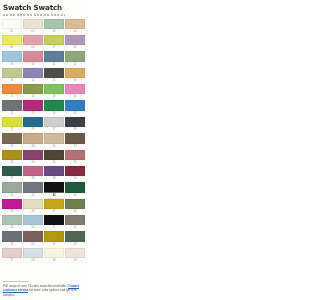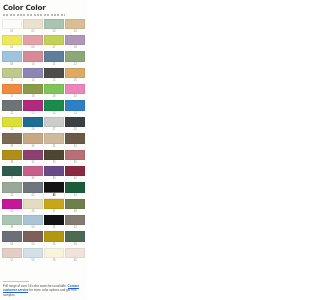--- a/index.html
+++ b/index.html
@@ -68,21 +68,21 @@
     border-bottom:0.4px solid #1f63c4;
     text-decoration:none;
   }
 </style>
 </head>
 <body>
 
 <div id="page">
 
   <div class="header">
-    <div class="title">Color Color</div>
+    <div class="title">Swatch Swatch</div>
     <div class="rule"></div>
   </div>
 
   <div class="grid" id="grid">
       <div class="cell">
         <div class="chip" style="background: rgb(251, 251, 247);"></div>
         <div class="cap">01</div>
       </div>
       <div class="cell">
         <div class="chip" style="background: rgb(233, 226, 207);"></div>

